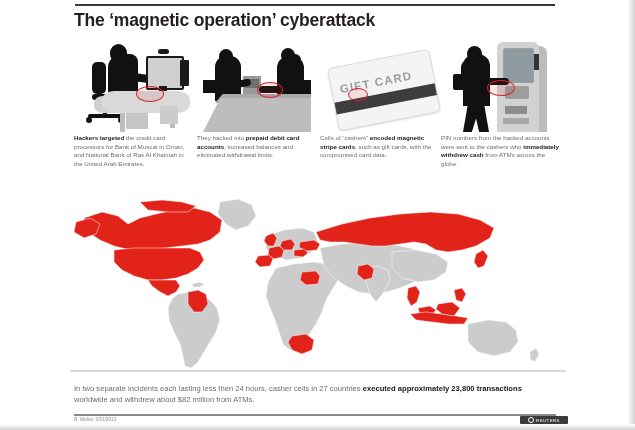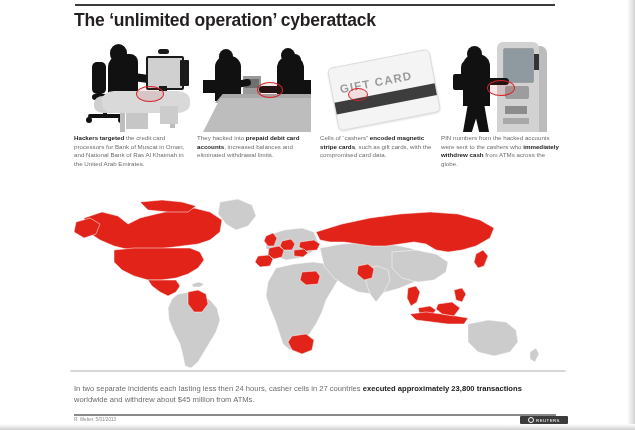--- a/index.html
+++ b/index.html
@@ -126,21 +126,21 @@
      display:flex;align-items:center;justify-content:center;letter-spacing:.4px;}
   .reuters .dot{display:inline-block;width:4px;height:4px;border-radius:50%;
      border:1px solid #fff;margin-right:2px;}
 </style>
 </head>
 <body>
 
 <div class="page">
 
   <div class="top-rule"></div>
-  <div class="title">The ‘unlimited operation’ cyberattack</div>
+  <div class="title">The ‘magnetic operation’ cyberattack</div>
 
   <div class="panels">
 
     <div class="panel p1">
       <div class="art">
         <div class="chair-back"></div>
           <div class="chair-seat"></div>
         <div class="chair-post"></div>
           <div class="chair-feet"></div>
         <div class="chair-wheel" style="left:12px"></div>
@@ -286,21 +286,21 @@
         <path fill="#e2231a" d="M340,118 L356,116 L372,118 L386,120 L398,122 L394,128 L378,128 L362,126 L346,124 Z"></path>
         <path fill="#e2231a" d="M368,108 L382,106 L390,112 L384,120 L372,118 L366,113 Z"></path>
         <path fill="#e2231a" d="M384,94 L392,92 L396,98 L392,106 L386,104 Z"></path>
 
         <path fill="#e2231a" d="M222,140 L236,138 L244,144 L242,154 L232,158 L222,154 L218,146 Z"></path>
       </g>
     </svg>
   </div>
 
   <div class="summary">
-    <span>In two separate incidents each lasting less then 24 hours, casher cells in 27 countries </span><b>executed approximately 23,800 transactions</b><span> worldwide and withdrew about $45 million from ATMs.</span>
+    <span>In two separate incidents each lasting less then 24 hours, casher cells in 27 countries </span><b>executed approximately 23,800 transactions</b><span> worldwide and withdrew about $82 million from ATMs.</span>
   </div>
 
   <div class="foot-rule"></div>
   <div class="credit">R. Weber, 5/01/2013</div>
   <div class="reuters">
     <span class="dot"></span>
       <span>REUTERS</span>
   </div>
 
   <div class="edge-right"></div>

